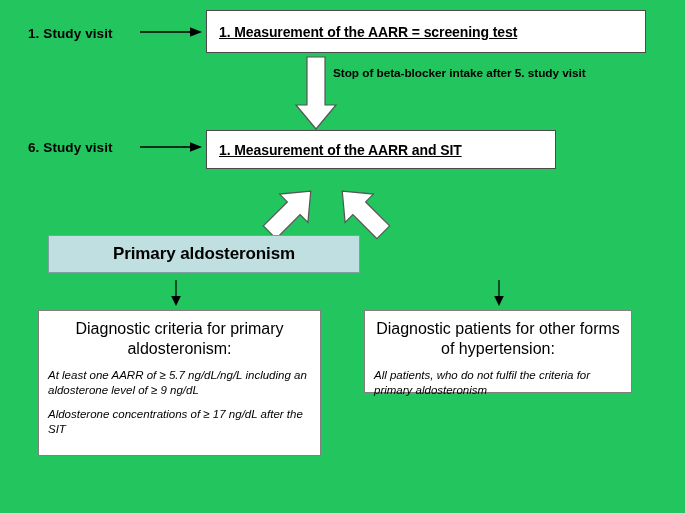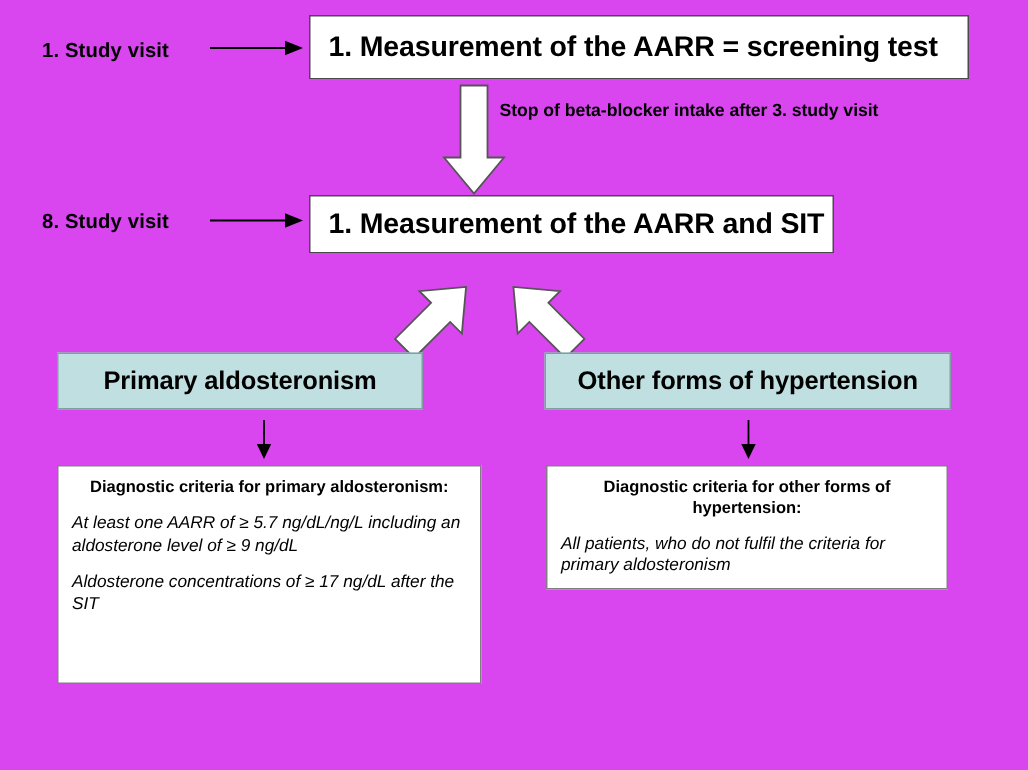--- a/index.html
+++ b/index.html
@@ -8,21 +8,21 @@
     background: #ffffff;
   }
   body {
     font-family: "Liberation Sans", sans-serif;
     color: #000000;
   }
   #canvas {
     position: relative;
     width: 685px;
     height: 513px;
-    background: #d946ef;
+    background: #22c55e;
     overflow: hidden;
   }
   .abs { position: absolute; }
 
   
   .visit-label {
     font-size: 13.5px;
     font-weight: bold;
     letter-spacing: 0.1px;
     white-space: nowrap;
@@ -32,25 +32,26 @@
   
   .main-box {
     border: 1.5px solid #4a4a4a;
     background: #ffffff;
     box-sizing: border-box;
     display: flex;
     align-items: center;
     justify-content: flex-start;
   }
   .main-box .box-text {
-    font-size: 19px;
+    font-size: 14px;
     font-weight: bold;
     letter-spacing: -0.1px;
     white-space: nowrap;
     padding-left: 12px;
+    text-decoration: underline;
   }
 
   
   .teal-box {
     background: #bfdfe0;
     border: 1px solid #7f9fa3;
     box-sizing: border-box;
     display: flex;
     align-items: center;
     justify-content: center;
@@ -63,22 +64,22 @@
   }
 
   
   .criteria-box {
     border: 1px solid #808080;
     background: #ffffff;
     box-sizing: border-box;
     padding: 8px 9px 9px 9px;
   }
   .criteria-title {
-    font-size: 11px;
-    font-weight: bold;
+    font-size: 16px;
+    font-weight: normal;
     text-align: center;
     line-height: 1.25;
     margin-bottom: 9px;
   }
   .criteria-para {
     font-size: 11.5px;
     line-height: 1.3;
     margin-bottom: 9px;
     font-style: italic;
   }
@@ -112,23 +113,23 @@
   <div class="abs main-box" style="left:206px; top:10px; width:440px; height:43px;">
     <span class="box-text">1. Measurement of the AARR = screening test</span>
   </div>
 
   <div class="abs" style="left:294px; top:57px;">
     <svg width="46" height="74" viewBox="0 0 46 74" aria-hidden="true">
       <polygon points="13,0 31,0 31,48 42,48 22,72 2,48 13,48" fill="#ffffff" stroke="#555555" stroke-width="1.2" stroke-linejoin="miter"></polygon>
     </svg>
   </div>
 
-  <div class="abs annot-line" style="left:333px; top:68px;">Stop of beta-blocker intake after 3. study visit</div>
+  <div class="abs annot-line" style="left:333px; top:68px;">Stop of beta-blocker intake after 5. study visit</div>
 
-  <div class="abs visit-label" style="left:28px; top:141px;">8. Study visit</div>
+  <div class="abs visit-label" style="left:28px; top:141px;">6. Study visit</div>
 
   <div class="abs" style="left:140px; top:139px;">
     <svg width="66" height="16" viewBox="0 0 66 16" aria-hidden="true">
       <line x1="0" y1="8" x2="52" y2="8" stroke="#000000" stroke-width="1.4"></line>
       <polygon points="50,3.2 62,8 50,12.8" fill="#000000"></polygon>
     </svg>
   </div>
 
   <div class="abs main-box" style="left:206px; top:130px; width:350px; height:39px;">
     <span class="box-text">1. Measurement of the AARR and SIT</span>
@@ -143,27 +144,24 @@
   </div>
 
   <div class="abs" style="left:300px; top:170px;">
     <svg width="110" height="68" viewBox="0 0 110 68" aria-hidden="true">
       <g transform="rotate(135 55 34)">
         <polygon points="46,-6 64,-6 64,28 75,28 55,52 35,28 46,28" fill="#ffffff" stroke="#555555" stroke-width="1.2"></polygon>
       </g>
     </svg>
   </div>
 
-  <div class="abs teal-box" style="left:38px; top:235px; width:244px; height:38px;">
+  <div class="abs teal-box" style="left:48px; top:235px; width:312px; height:38px;">
     <span class="box-text">Primary aldosteronism</span>
   </div>
 
-  <div class="abs teal-box" style="left:363px; top:235px; width:271px; height:38px;">
-    <span class="box-text">Other forms of hypertension</span>
-  </div>
 
   <div class="abs" style="left:168px; top:280px;">
     <svg width="16" height="28" viewBox="0 0 16 28" aria-hidden="true">
       <line x1="8" y1="0" x2="8" y2="18" stroke="#000000" stroke-width="1.2"></line>
       <polygon points="3.2,16 12.8,16 8,26" fill="#000000"></polygon>
     </svg>
   </div>
 
   <div class="abs" style="left:491px; top:280px;">
     <svg width="16" height="28" viewBox="0 0 16 28" aria-hidden="true">
@@ -172,17 +170,17 @@
     </svg>
   </div>
 
   <div class="abs criteria-box" style="left:38px; top:310px; width:283px; height:146px;">
     <div class="criteria-title">Diagnostic criteria for primary aldosteronism:</div>
     <div class="criteria-para">At least one AARR of ≥ 5.7 ng/dL/ng/L including an aldosterone level of ≥ 9 ng/dL</div>
     <div class="criteria-para">Aldosterone concentrations of ≥ 17 ng/dL after the SIT</div>
   </div>
 
   <div class="abs criteria-box" style="left:364px; top:310px; width:268px; height:83px;">
-    <div class="criteria-title">Diagnostic criteria for other forms of hypertension:</div>
+    <div class="criteria-title">Diagnostic patients for other forms of hypertension:</div>
     <div class="criteria-para">All patients, who do not fulfil the criteria for primary aldosteronism</div>
   </div>
 
 </div>
 
 </body></html>

